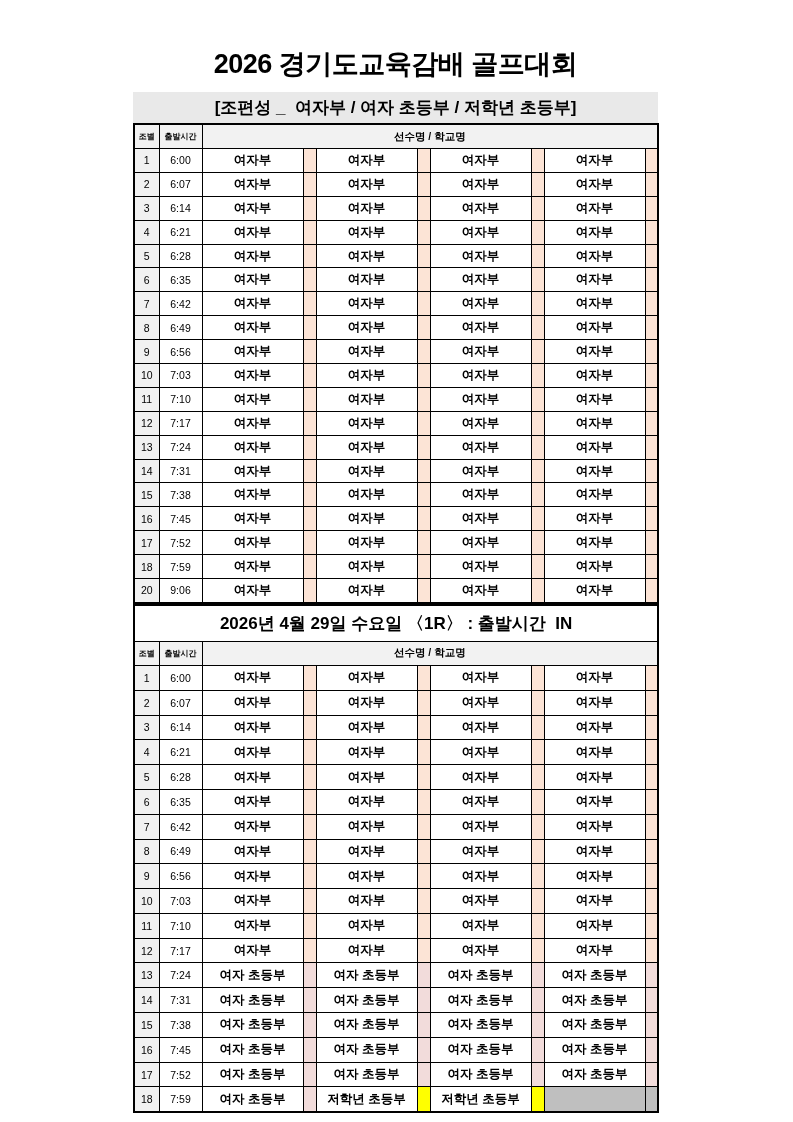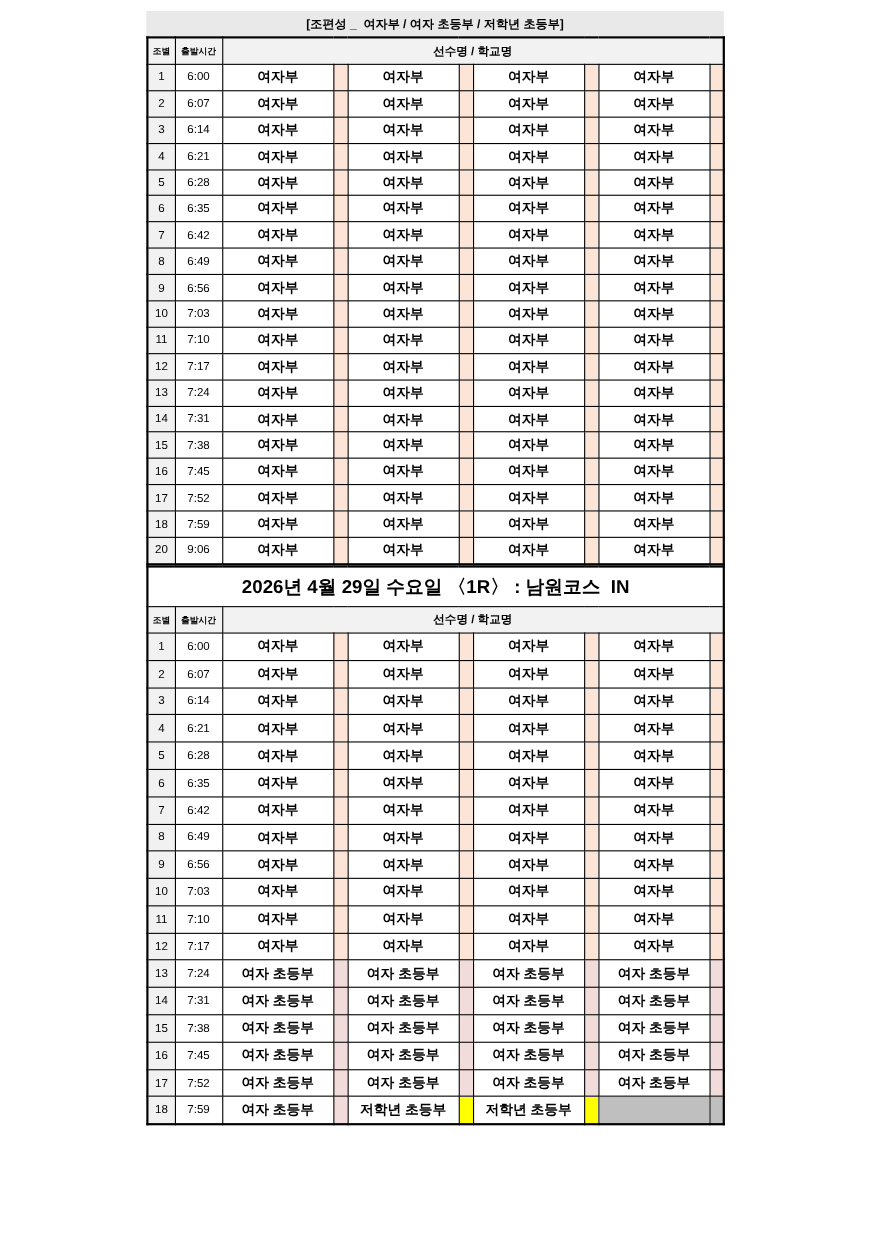--- a/index.html
+++ b/index.html
@@ -7,21 +7,21 @@
     width:793px;height:1122px;background:#ffffff;position:relative;
     font-family:"Liberation Sans","DejaVu Sans",sans-serif;color:#000;
   }
   .content{position:absolute;left:133px;top:0;width:525px;}
   .page-title{
     text-align:center;font-size:27px;font-weight:bold;letter-spacing:-0.5px;
     margin:46px 0 0 0;white-space:pre;
   }
   .subtitle-bar{
     margin-top:10px;background:#E9E9E9;text-align:center;
-    font-size:11px;font-weight:bold;padding:4px 0;white-space:pre;
+    font-size:17px;font-weight:bold;padding:4px 0;white-space:pre;
   }
   .table-title{
     text-align:center;font-size:17px;font-weight:bold;
     margin:8px 0 6px 0;white-space:pre;
   }
   table{
     border-collapse:collapse;width:525px;table-layout:fixed;
     border:2.5px solid #000;
   }
   td{border:1.5px solid #000;overflow:hidden;white-space:nowrap;}
@@ -41,20 +41,21 @@
   .t2 tr.data-row td{height:21.8px;}
   .no{font-size:10.5px;text-align:center;background:#F1F1F1;}
   .time{font-size:10.5px;text-align:center;background:#ffffff;}
   .cell{font-size:12.5px;font-weight:bold;text-align:center;}
   .t2wrap{margin-top:0;}
 </style>
 </head>
 <body>
 
 <div class="content">
+  <div class="page-title">2026 경기도교육감배 골프대회</div>
   <div class="subtitle-bar">[조편성 _  여자부 / 여자 초등부 / 저학년 초등부]</div>
   <table class="t1">
       <colgroup>
         <col class="c-no">
         <col class="c-time">
         <col class="c-p">
         <col class="c-s">
         <col class="c-p">
         <col class="c-s">
         <col class="c-p">
@@ -307,21 +308,21 @@
           <col class="c-s">
           <col class="c-p">
           <col class="c-s">
           <col class="c-p">
           <col class="c-s">
           <col class="c-p">
           <col class="c-s">
         </colgroup>
         <tbody>
           <tr class="title-row">
-            <td colspan="10">2026년 4월 29일 수요일 〈1R〉 : 남원코스  IN</td>
+            <td colspan="10">2026년 4월 29일 수요일 〈1R〉 : 출발시간  IN</td>
           </tr>
           <tr class="head-row">
             <td class="hsmall">조별</td>
             <td class="hsmall">출발시간</td>
             <td class="hbig" colspan="8">선수명 / 학교명</td>
           </tr>
           <tr class="data-row">
             <td class="no">1</td>
             <td class="time">6:00</td>
             <td class="cell" style="background:#FFFFFF">여자부</td>

